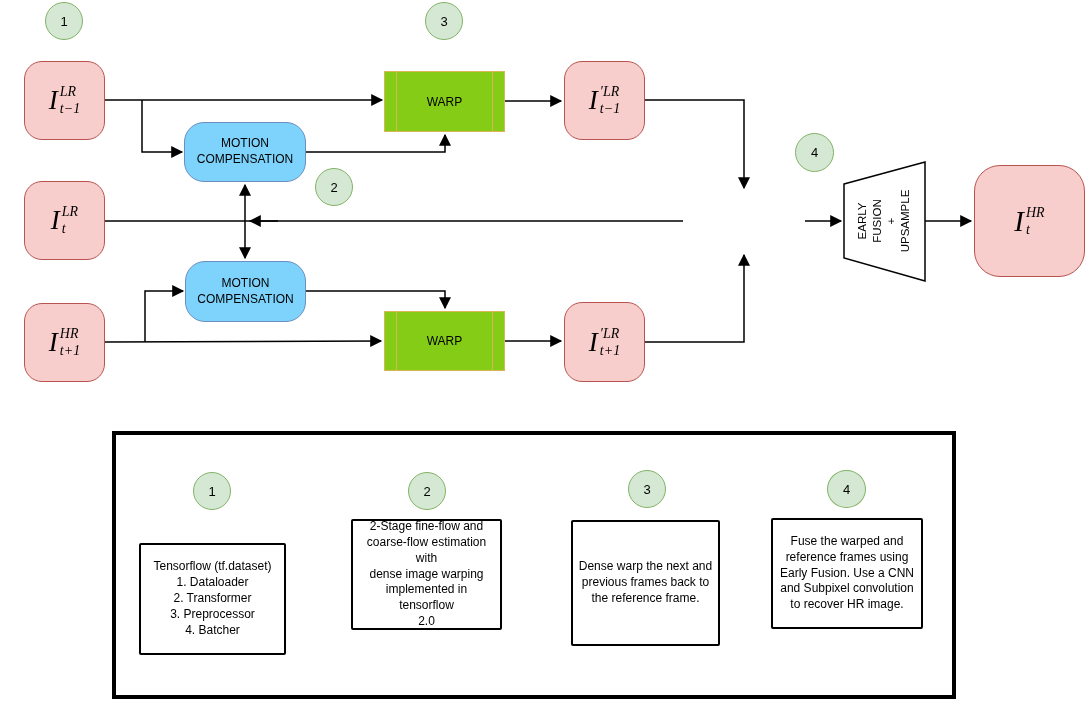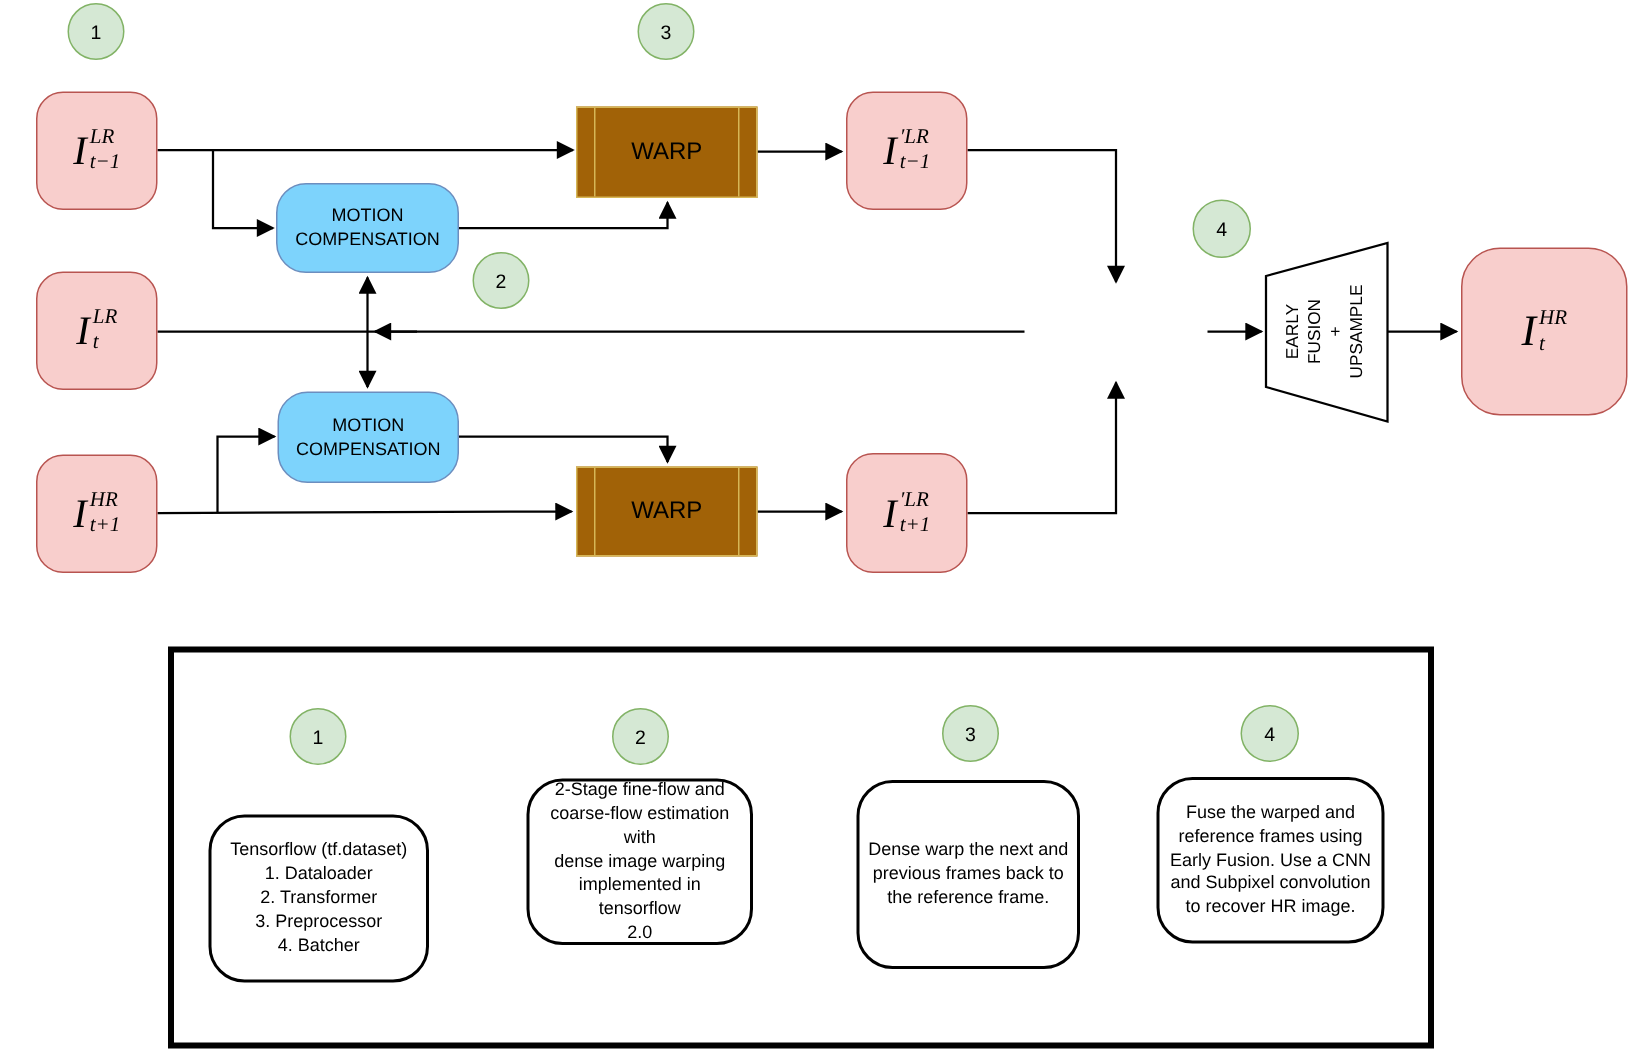--- a/index.html
+++ b/index.html
@@ -6,21 +6,21 @@
   #stage{position:relative;width:1086px;height:703px;background:#ffffff;overflow:hidden;
          font-family:"Liberation Sans",sans-serif;color:#000;}
   #wires{position:absolute;left:0;top:0;width:1086px;height:703px;}
 
   .box{position:absolute;box-sizing:border-box;display:flex;align-items:center;
        justify-content:center;text-align:center;}
   .frame{background:#f8cecc;border:1.5px solid #b85450;border-radius:18px;}
   .frame-big{background:#f8cecc;border:1.5px solid #b85450;border-radius:26px;}
   .mc{background:#7dd3fc;border:1.5px solid #6c8ebf;border-radius:20px;
       font-size:12px;line-height:1.3;white-space:pre-line;}
-  .warp{background:#a16207;border:1.5px solid #d6b656;font-size:16px;}
+  .warp{background:#84cc16;border:1.5px solid #d6b656;font-size:12px;}
   .warp::before,.warp::after{content:"";position:absolute;top:0;bottom:0;width:0;
       border-left:1.2px solid #d6b656;}
   .warp::before{left:11px;} .warp::after{right:11px;}
   .ef{background:#e1d5e7;border:1.5px solid #9673a6;border-radius:12px;font-size:12px;}
   .badge{background:#d5e8d4;border:1.5px solid #82b366;border-radius:50%;font-size:13px;}
 
   .mlabel{display:flex;align-items:center;justify-content:center;
           font-family:"Liberation Serif",serif;font-style:italic;}
   .mbase{font-size:27px;line-height:1;}
   .mstack{display:flex;flex-direction:column;align-items:flex-start;margin-left:2px;}
@@ -28,21 +28,21 @@
   .msub{margin-top:3px;}
   .frame-big .mbase{font-size:29px;}
   .frame-big .msup,.frame-big .msub{font-size:14px;}
 
   .trap-text{position:absolute;left:824px;top:181px;width:120px;height:80px;
       display:flex;align-items:center;justify-content:center;text-align:center;
       transform:rotate(-90deg);font-size:11.5px;line-height:1.25;white-space:pre-line;}
 
   .legend-outer{position:absolute;left:112px;top:431px;width:844px;height:268px;
       box-sizing:border-box;border:4px solid #000;background:#fff;}
-  .note{background:#fff;border:2.5px solid #000;border-radius:24px;
+  .note{background:#fff;border:2.5px solid #000;border-radius:2px;
       font-size:12px;line-height:1.32;white-space:pre-line;padding:4px;}
 </style>
 </head>
 <body>
 
 <div id="stage">
 
   <svg id="wires" width="1086" height="703" viewBox="0 0 1086 703">
     <defs>
       <marker id="arrow" viewBox="0 0 10 10" refX="9" refY="5" markerWidth="9" markerHeight="8" orient="auto-start-reverse">

